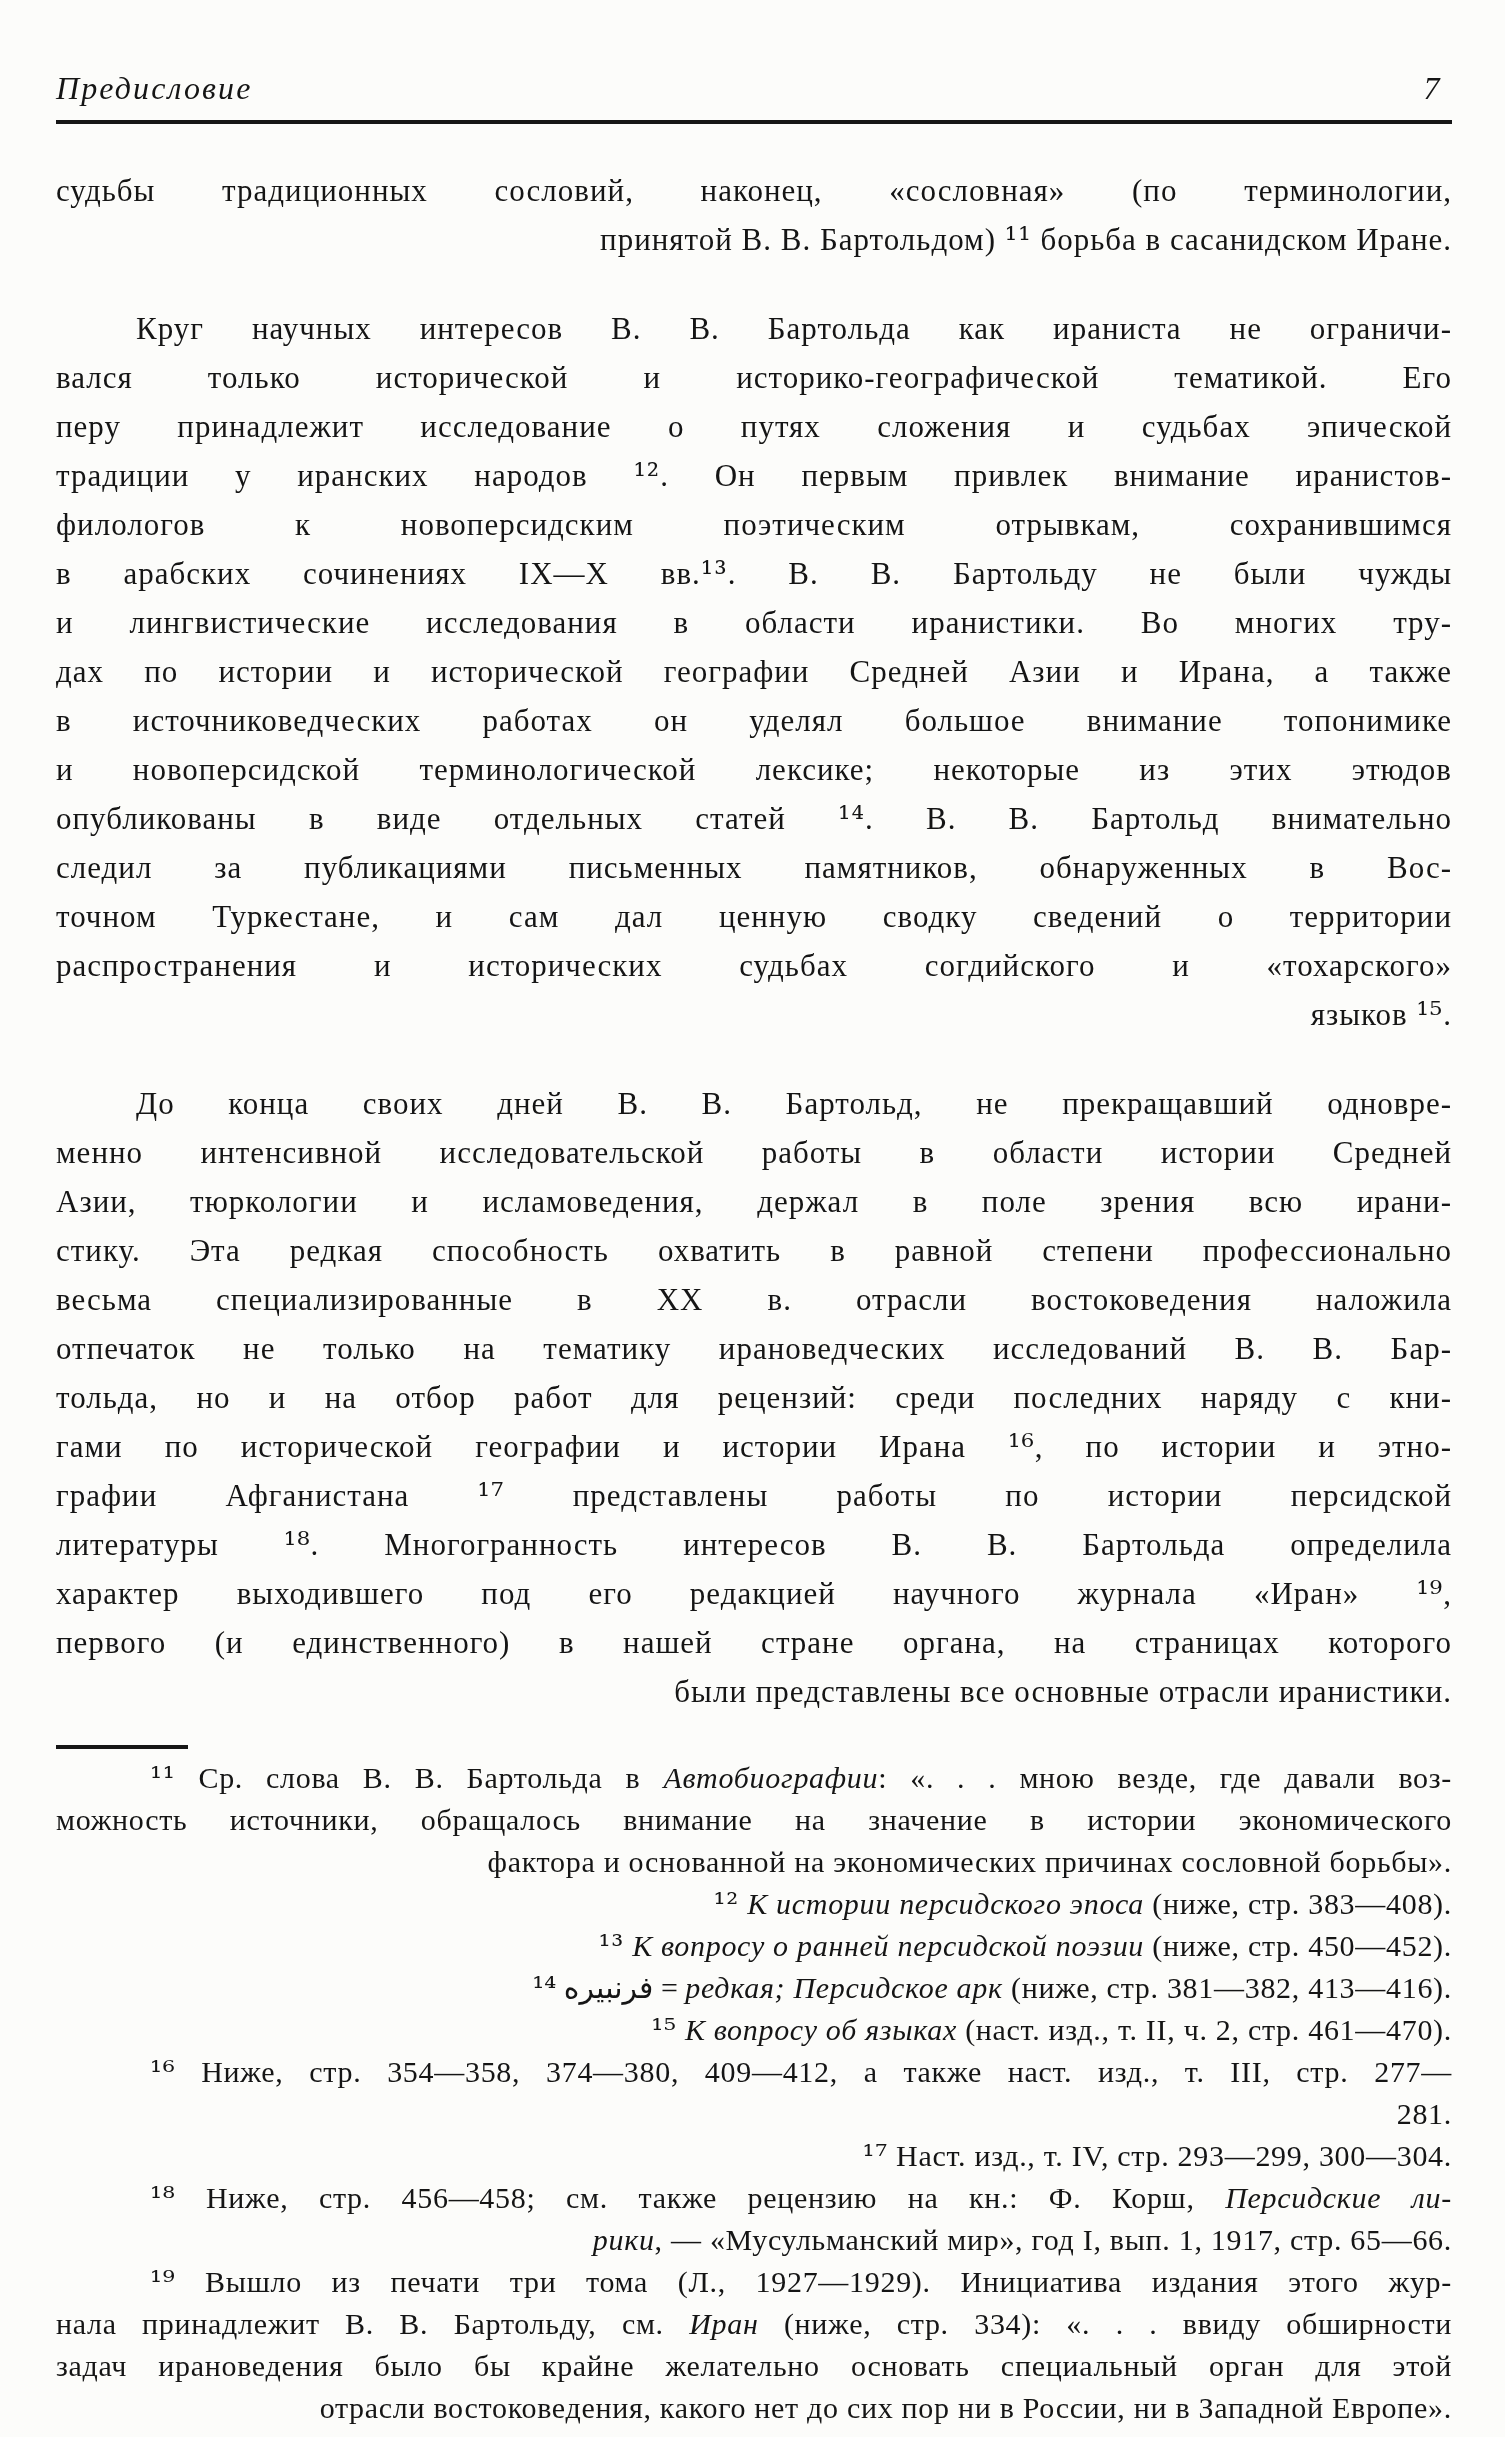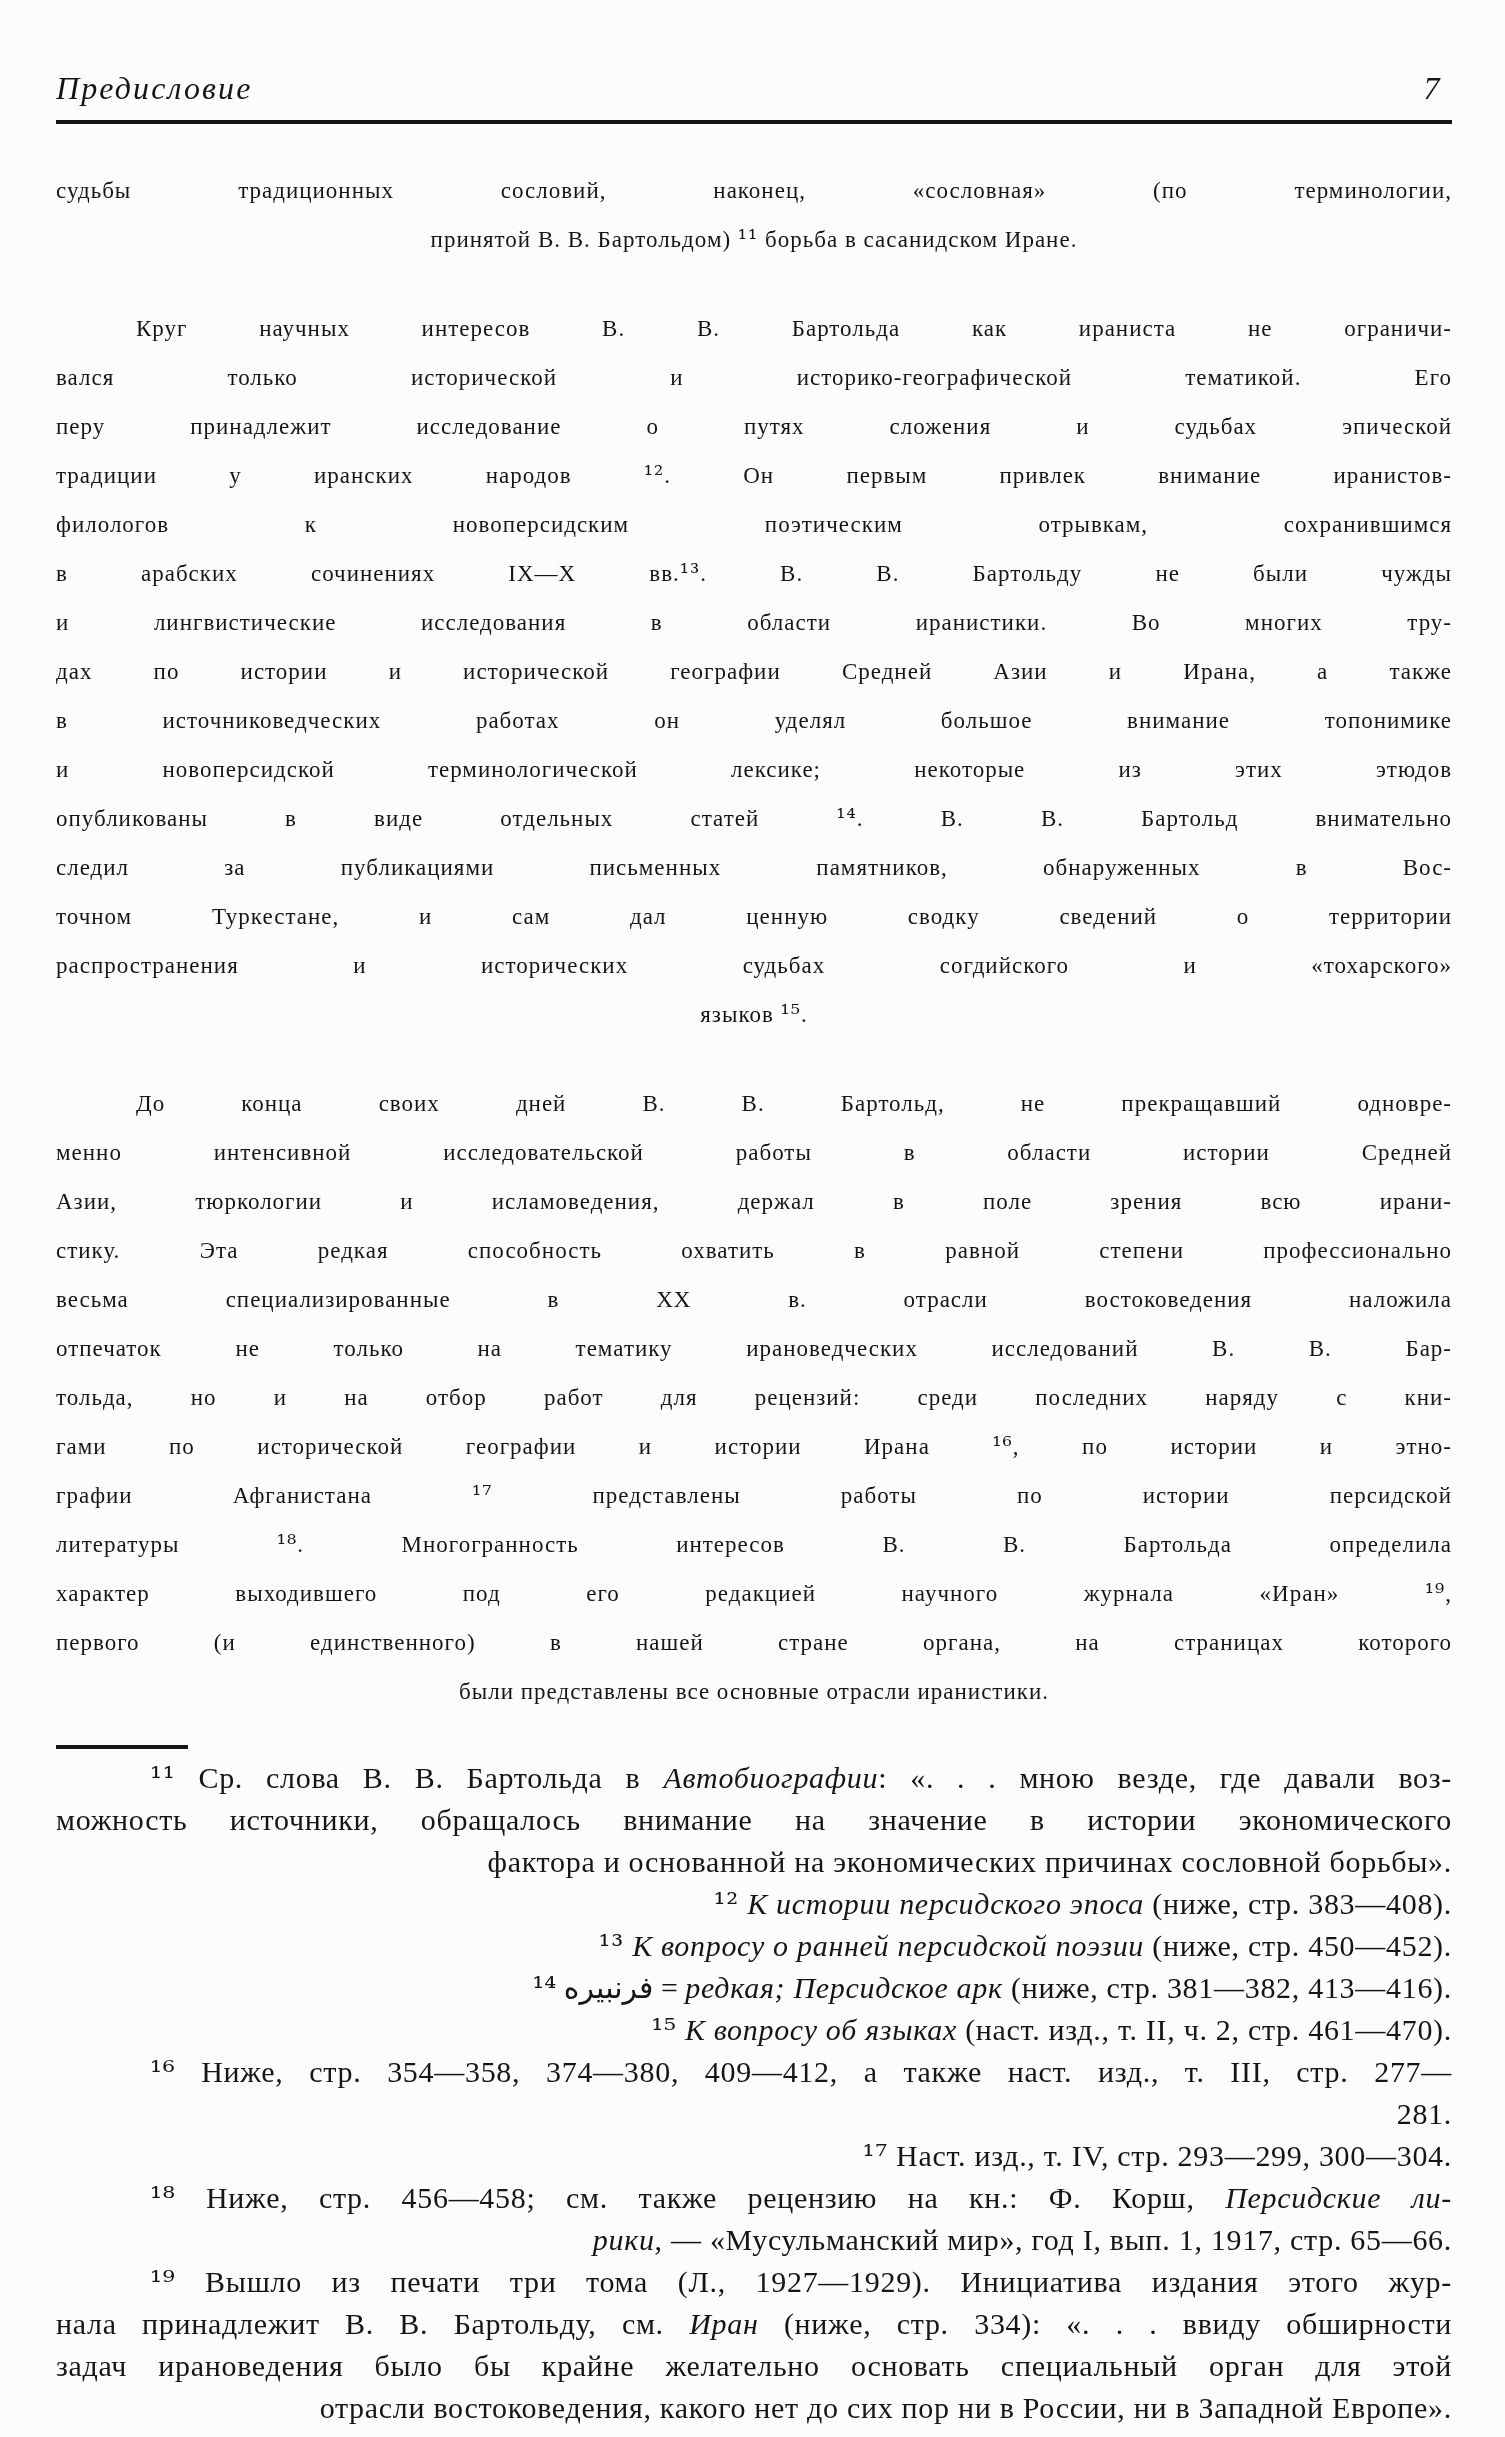--- a/index.html
+++ b/index.html
@@ -27,26 +27,26 @@
     font-size:32px;
     line-height:42px;
   }
   .header-rule{
     margin-top:11px;
     border:none;
     border-top:4.9px solid #161616;
   }
   .bodytext{
     margin-top:42px;
-    font-size:23px;
+    font-size:31px;
     line-height:49px;
     letter-spacing:1px;
   }
   .para{margin:0;}
-  .line{text-align:center;}
+  .line{text-align:right;}
   .line.just{text-align:justify;text-align-last:justify;}
   .line.indent{text-indent:80px;margin-top:40px;}
   .footnote-rule{
     margin-top:29px;
     border:none;
     border-top:4.2px solid #161616;
     width:132px;
     margin-left:0;
   }
   .footnotes{

